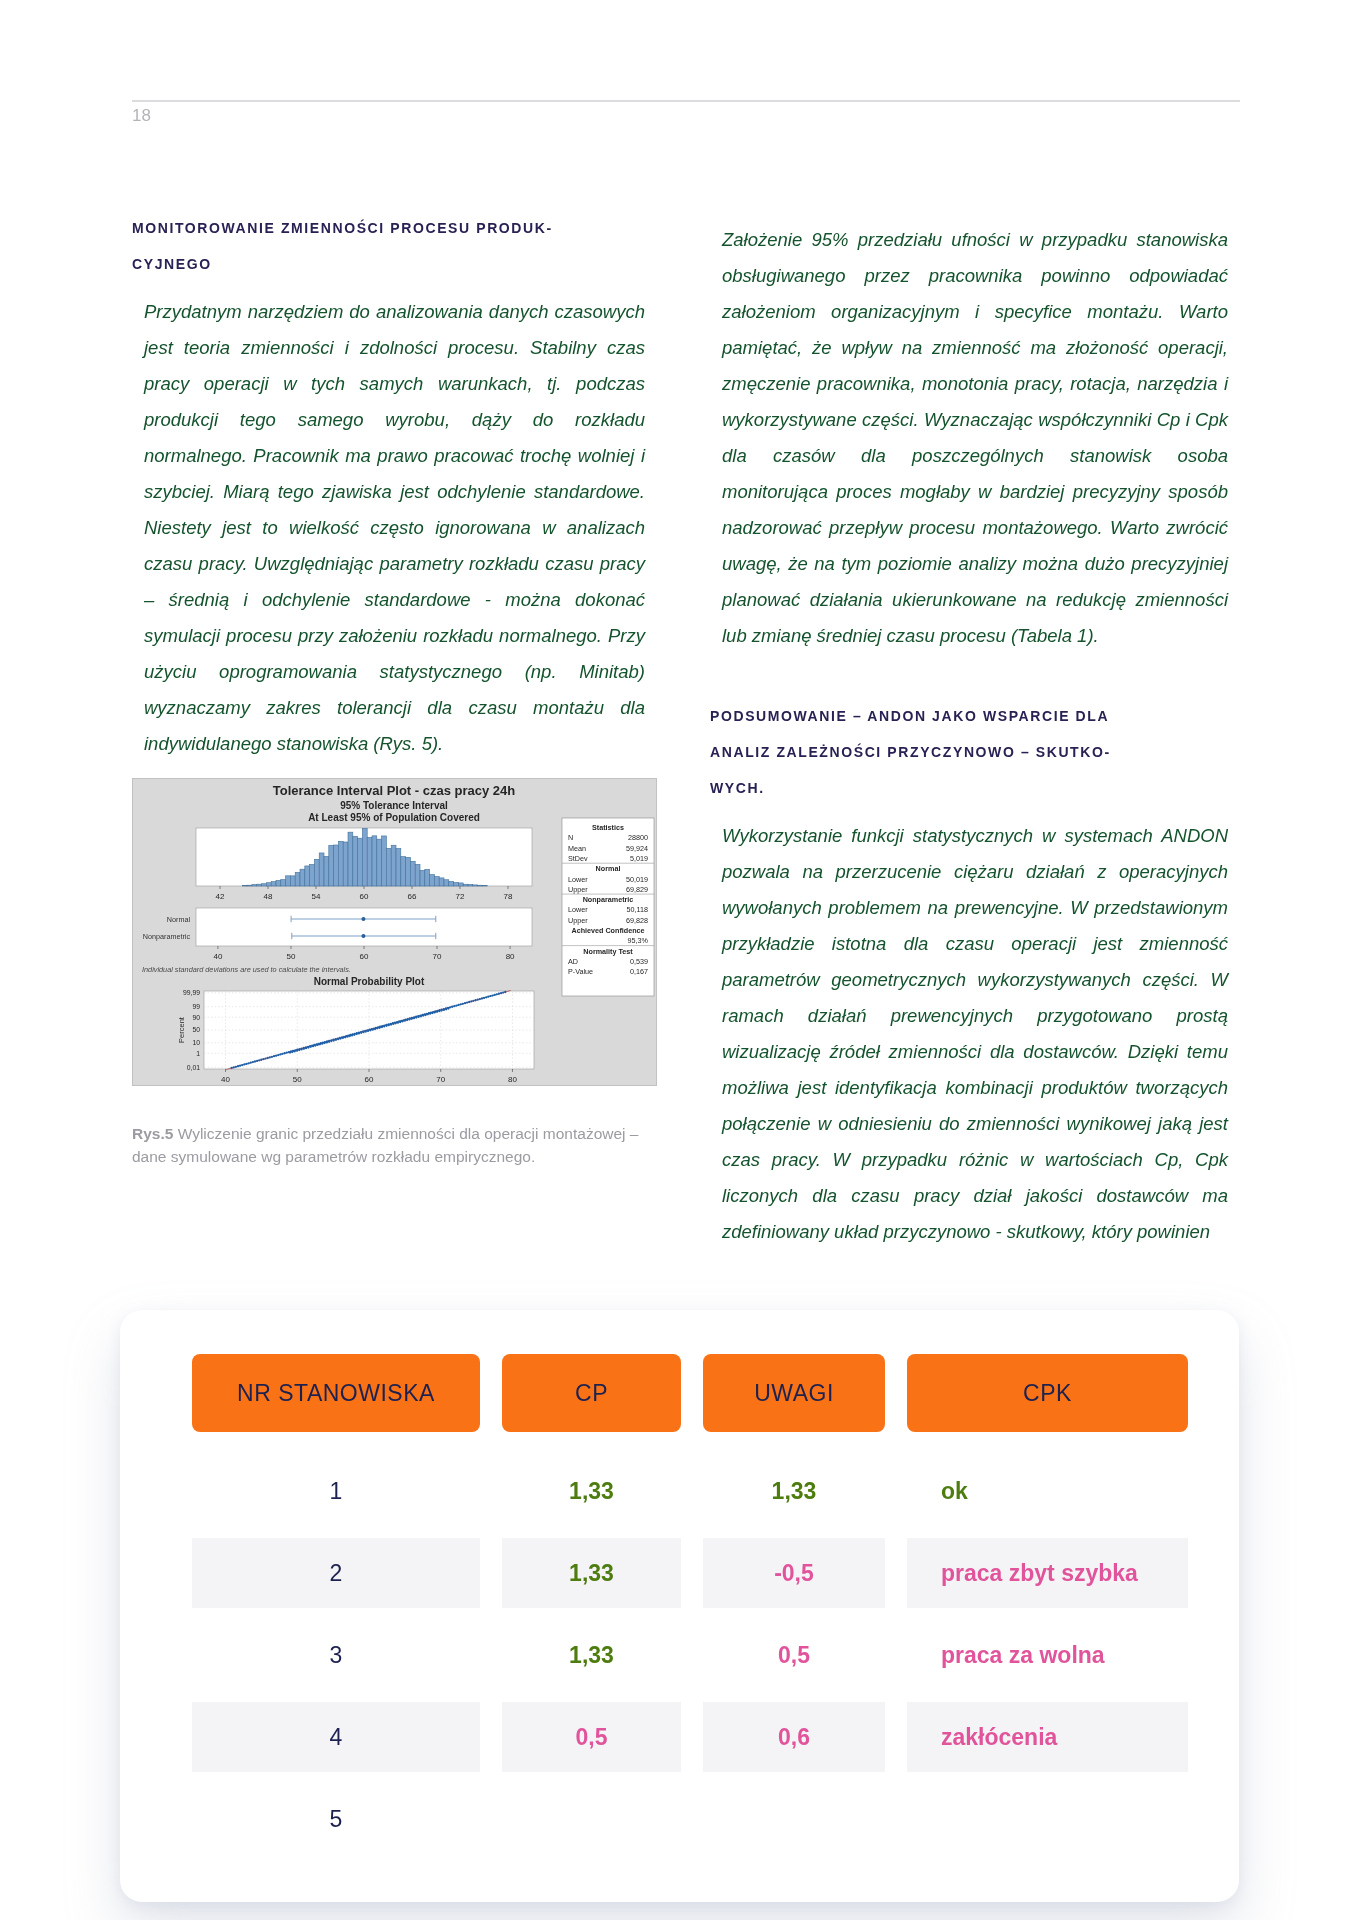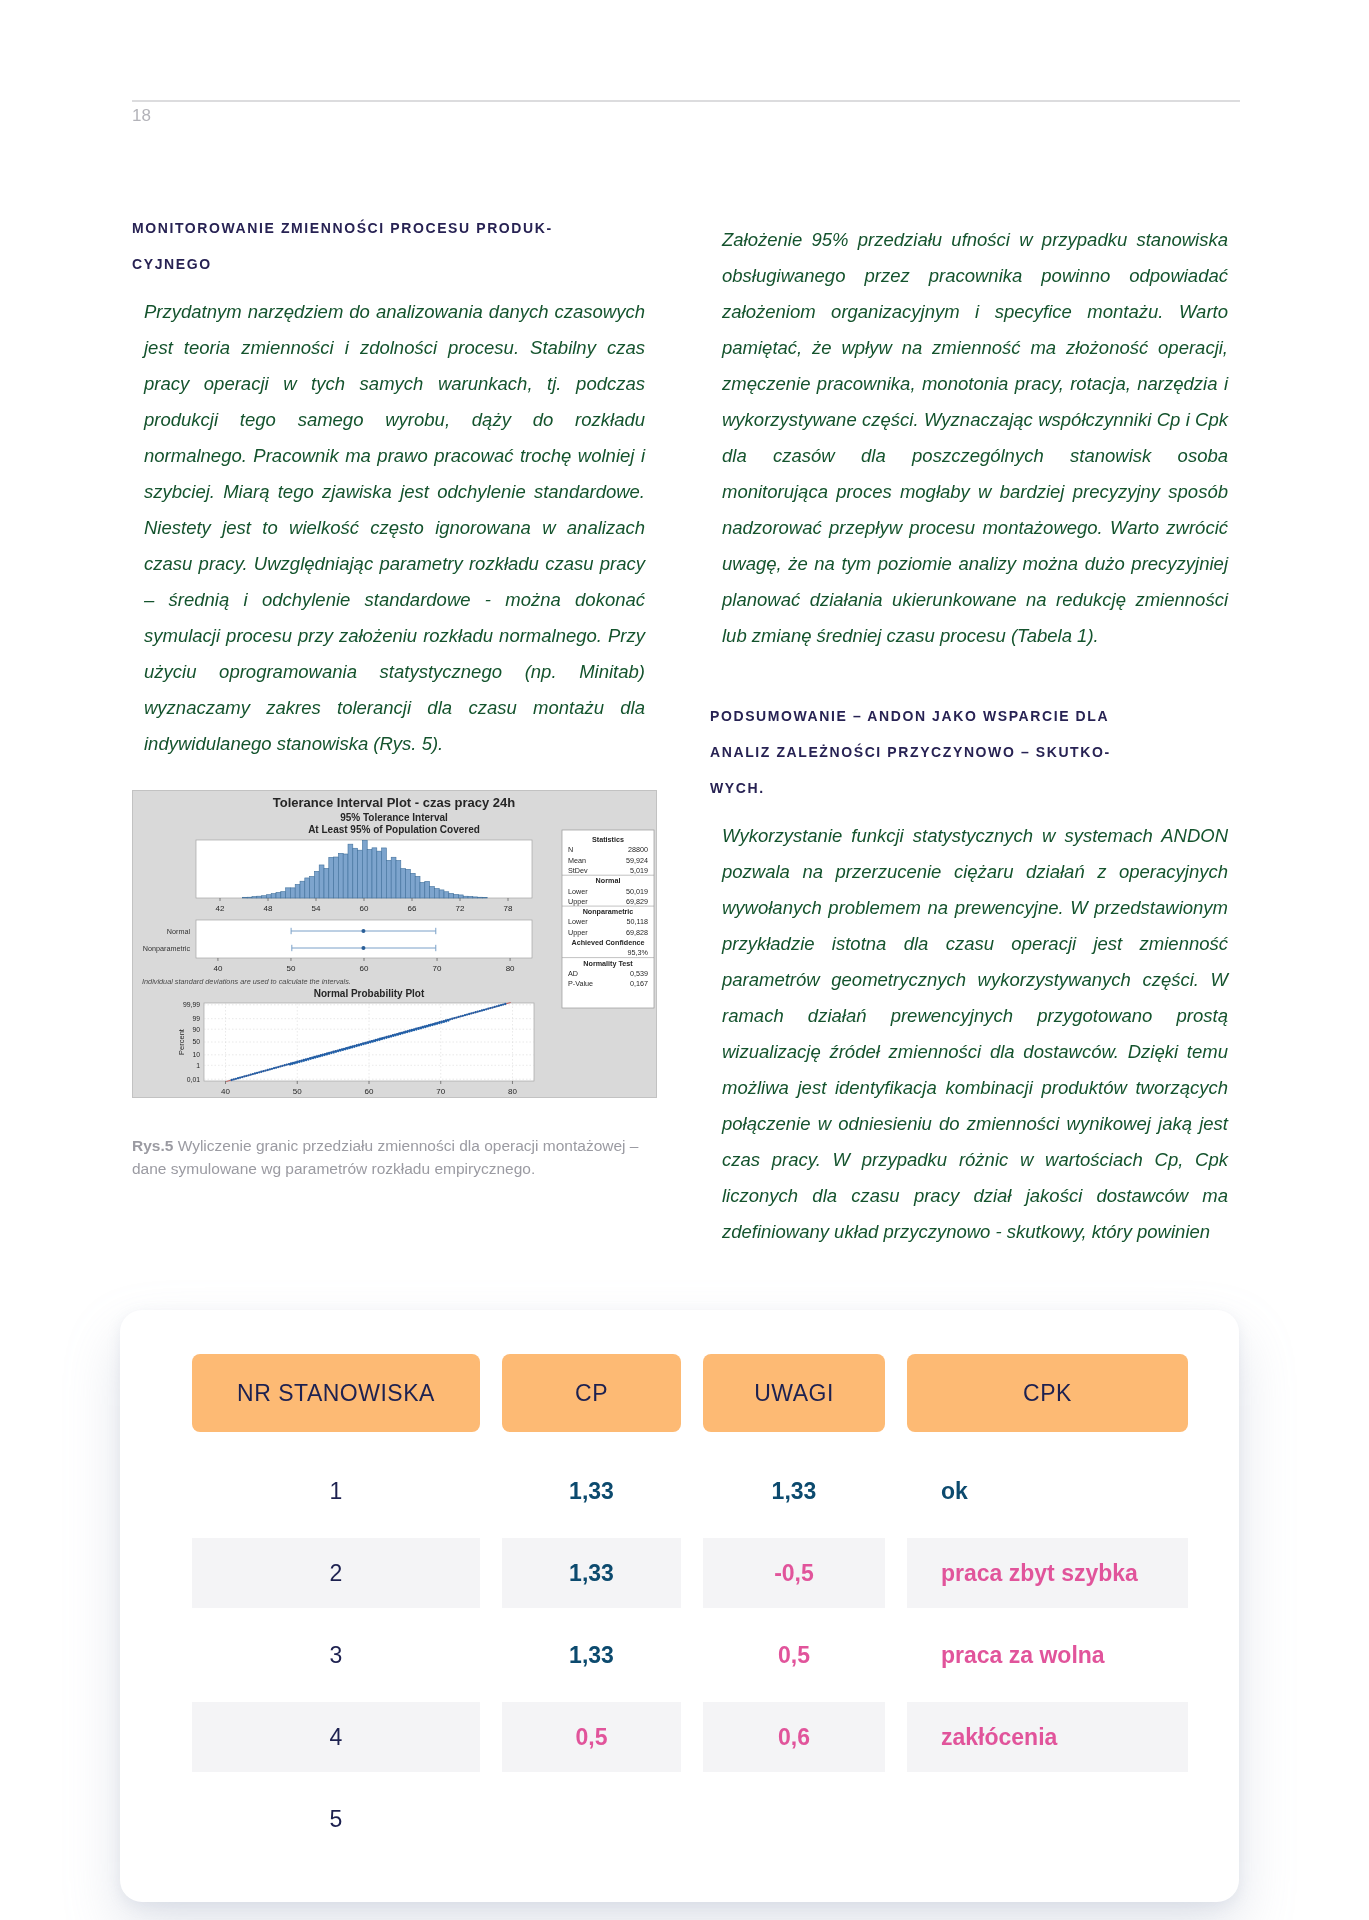--- a/index.html
+++ b/index.html
@@ -8,36 +8,36 @@
   .content{padding:0 129px 0 132px;}
   .top-rule{margin-top:100px;border-top:2px solid #dcdcde;height:0;}
   .page-num{margin-top:4px;text-align:left;font-size:17px;color:#b3b3b9;}
   .columns{display:flex;gap:53px;margin-top:84px;}
   .col-left{width:525px;flex:0 0 525px;}
   .col-right{width:530px;flex:0 0 530px;}
   .heading{font-size:14px;font-weight:700;letter-spacing:1.6px;line-height:36px;
            color:#272253;white-space:pre-line;margin:0 0 6px 0;}
   .body-text{font-size:18.5px;line-height:36px;text-align:justify;color:#14532d;margin:12px;font-style:italic;}
   .col-right .heading{margin-top:44px;}
-  .chart-wrap{margin-top:28px;width:525px;}
+  .chart-wrap{margin-top:16px;width:525px;}
   .fig-caption{margin:32px 0 0 0;font-size:15.5px;line-height:23px;color:#9b9ba2;text-align:left;}
   .cap-bold{font-weight:700;}
   .table-card{margin:48px 0 0 -12px;width:1119px;box-sizing:border-box;background:#fff;
               border-radius:22px;padding:44px 58px 36px 72px;
               box-shadow:0 28px 55px rgba(150,160,185,.28),0 4px 14px rgba(150,160,185,.16);}
   .t-grid{display:grid;grid-template-columns:288px 179px 182px 281px;column-gap:22px;}
-  .t-hcell{background:#fdba74;border-radius:8px;height:78px;display:flex;align-items:center;
+  .t-hcell{background:#f97316;border-radius:8px;height:78px;display:flex;align-items:center;
            justify-content:center;color:#1d2150;font-size:23px;letter-spacing:.5px;}
   #table-rows{margin-top:24px;}
   .t-row{display:grid;grid-template-columns:288px 179px 182px 281px;column-gap:22px;margin-bottom:12px;}
   .t-cell{height:70px;display:flex;align-items:center;justify-content:center;font-size:23px;}
   .t-cell.uwagi{justify-content:flex-start;padding-left:34px;box-sizing:border-box;}
   .t-cell.shaded{background:#f4f4f6;}
   .val{font-weight:700;}
-  .green{color:#0c4a6e;} .pink{color:#e1549b;} .navy{color:#1d2150;}
+  .green{color:#4d7c0f;} .pink{color:#e1549b;} .navy{color:#1d2150;}
   .table-caption{margin:42px 0 0 14px;font-size:15.5px;color:#9b9ba2;}
 </style>
 </head>
 <body>
 
 <div class="page">
   <div class="content">
     <div class="top-rule"></div>
     <div class="page-num">18</div>
 

